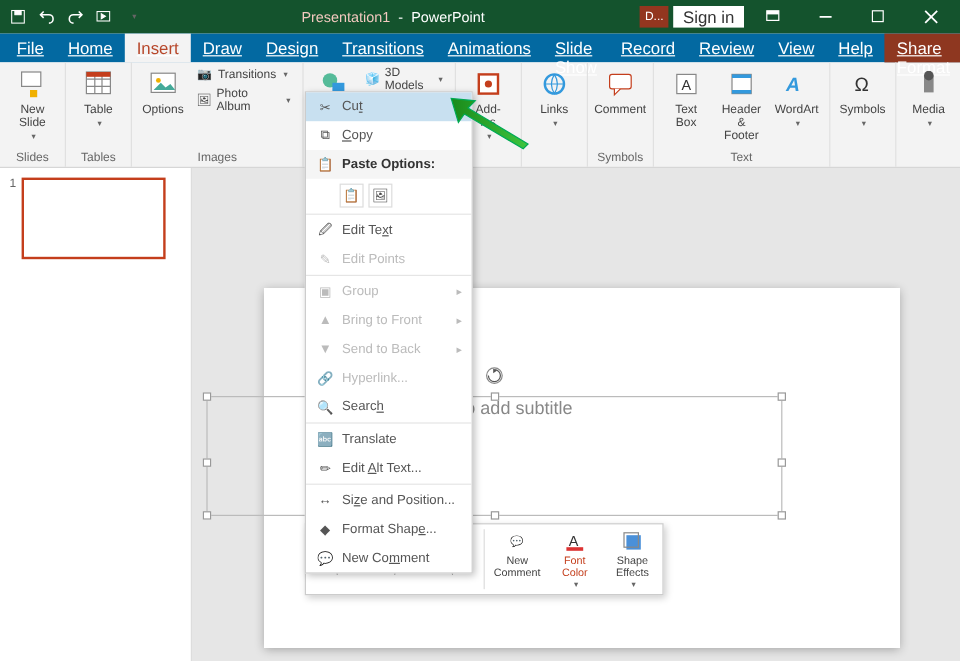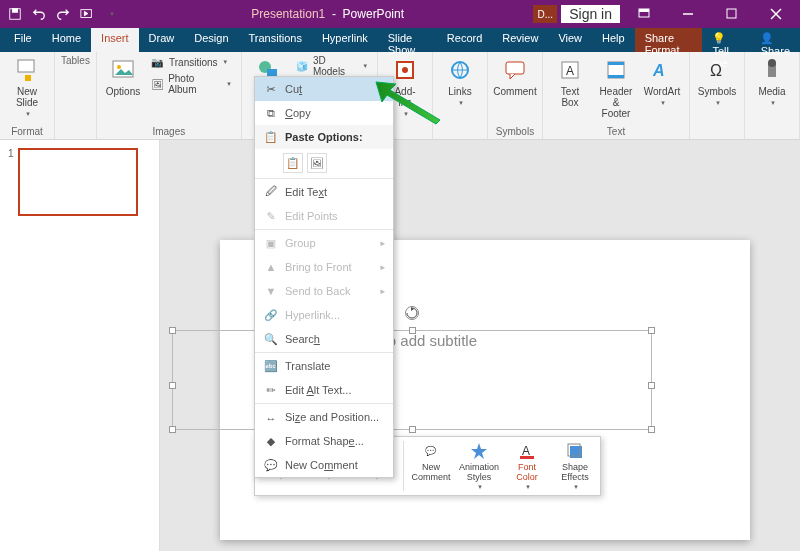--- a/index.html
+++ b/index.html
@@ -1,27 +1,27 @@
 <!DOCTYPE html>
 <html><head>
 <meta charset="utf-8">
 <style>
 * { margin:0; padding:0; box-sizing:border-box; font-family:"Segoe UI",sans-serif; }
 body { background:#fff; width:800px; height:551px; overflow:hidden; position:relative; font-size:11px; color:#444; }
-.titlebar { height:28px; background:#701a75; display:flex; align-items:center; color:#fff; padding:0 4px; }
+.titlebar { height:28px; background:#14532d; display:flex; align-items:center; color:#fff; padding:0 4px; }
 .qat { display:flex; gap:2px; align-items:center; }
 .qat-btn { width:22px; height:22px; display:flex; align-items:center; justify-content:center; cursor:pointer; }
 .qat-btn svg { fill:#fff; stroke:#fff; }
 .title { flex:1; text-align:center; font-size:12px; }
 .title .doc { color:#f3c9bf; }
 .win-right { display:flex; align-items:center; gap:4px; }
 .sqbox { width:24px; height:18px; background:#93361f; display:flex; align-items:center; justify-content:center; font-size:10px; }
 .signin-btn { background:#fff; color:#333; padding:1px 8px; font-size:14px; }
 .win-ctl { width:40px; height:28px; display:flex; align-items:center; justify-content:center; }
-.tabs { height:24px; background:#0c4a6e; display:flex; color:#fff; font-size:11px; padding-left:4px; }
+.tabs { height:24px; background:#0369a1; display:flex; color:#fff; font-size:14px; padding-left:4px;text-decoration:underline; }
 .tab { padding:4px 10px; cursor:pointer; }
 .tab.active { background:#f3f3f3; color:#b7472a; }
 .tab.contextual { background:#8e3720; }
 .tabs-right { margin-left:auto; display:flex; }
 .ribbon { height:88px; background:#f3f3f3; border-bottom:1px solid #d6d6d6; display:flex; }
 .group { border-right:1px solid #e0e0e0; padding:2px 6px; display:flex; flex-direction:column; }
 .group-body { flex:1; display:flex; align-items:flex-start; gap:4px; }
 .group-label { text-align:center; font-size:10px; color:#666; padding-top:1px; }
 .bigbtn { display:flex; flex-direction:column; align-items:center; width:42px; padding:2px; text-align:center; cursor:pointer; gap:2px; }
 .bigbtn .ico { width:28px; height:28px; display:flex; align-items:center; justify-content:center; }
@@ -118,21 +118,21 @@
   </div>
 </div>
 
 <div class="tabs">
   <div class="tab">File</div>
   <div class="tab">Home</div>
   <div class="tab active">Insert</div>
   <div class="tab">Draw</div>
   <div class="tab">Design</div>
   <div class="tab">Transitions</div>
-  <div class="tab">Hyperlink</div>
+  <div class="tab">Animations</div>
   <div class="tab">Slide Show</div>
   <div class="tab">Record</div>
   <div class="tab">Review</div>
   <div class="tab">View</div>
   <div class="tab">Help</div>
   <div class="tab contextual">Share Format</div>
   <div class="tabs-right">
     <div class="tab">💡 <span>Tell me</span></div>
     <div class="tab">👤 <span>Share</span></div>
   </div>
@@ -145,24 +145,39 @@
           <div class="ico">
             <svg width="24" height="24" viewBox="0 0 24 24">
               <rect x="3" y="2" width="16" height="12" fill="#fff" stroke="#888"></rect>
               <rect x="10" y="17" width="6" height="6" fill="#f0b000"></rect>
             </svg>
           </div>
           <div class="lbl" style="white-space:pre-line">New
 Slide</div>
         </div>
   </div>
-      <div class="group-label">Format</div>
-    </div>
-
-  <div class="group">
+      <div class="group-label">Slides</div>
+    </div>
+
+  <div class="group">
+      <div class="group-body">
+    <div class="bigbtn drop">
+          <div class="ico">
+            <svg width="24" height="24">
+              <rect x="2" y="2" width="20" height="18" fill="#fff" stroke="#888"></rect>
+              <line x1="2" y1="8" x2="22" y2="8" stroke="#888"></line>
+              <line x1="2" y1="14" x2="22" y2="14" stroke="#888"></line>
+              <line x1="9" y1="2" x2="9" y2="20" stroke="#888"></line>
+              <line x1="15" y1="2" x2="15" y2="20" stroke="#888"></line>
+              <rect x="2" y="2" width="20" height="4" fill="#c43e1c"></rect>
+            </svg>
+          </div>
+          <div class="lbl">Table</div>
+        </div>
+  </div>
       <div class="group-label">Tables</div>
     </div>
 
   <div class="group">
       <div class="group-body">
     <div class="bigbtn">
           <div class="ico">
             <svg width="24" height="24">
               <rect x="2" y="3" width="20" height="16" fill="#fff" stroke="#888"></rect>
               <circle cx="8" cy="9" r="2" fill="#f0b000"></circle>
@@ -445,29 +460,20 @@
     </div>
   <div style="width:1px;background:#ddd"></div>
   <div class="minibtn">
       <div class="mico">💬</div>
       <span style="white-space:pre-line">New
 Comment</span>
     </div>
   <div class="minibtn drop">
       <div class="mico">
         <svg width="18" height="18">
-          <path d="M9 1 L11 7 L17 7 L12 11 L14 17 L9 13 L4 17 L6 11 L1 7 L7 7 Z" fill="#4a90d9"></path>
-        </svg>
-      </div>
-      <span style="white-space:pre-line">Animation
-Styles</span>
-    </div>
-  <div class="minibtn drop">
-      <div class="mico">
-        <svg width="18" height="18">
           <text x="4" y="13" font-size="12" fill="#333">A</text>
           <rect x="2" y="14" width="14" height="3" fill="#d33"></rect>
         </svg>
       </div>
       <span style="white-space:pre-line;color:#c43e1c">Font
 Color</span>
     </div>
   <div class="minibtn drop">
       <div class="mico">
         <svg width="18" height="18">

